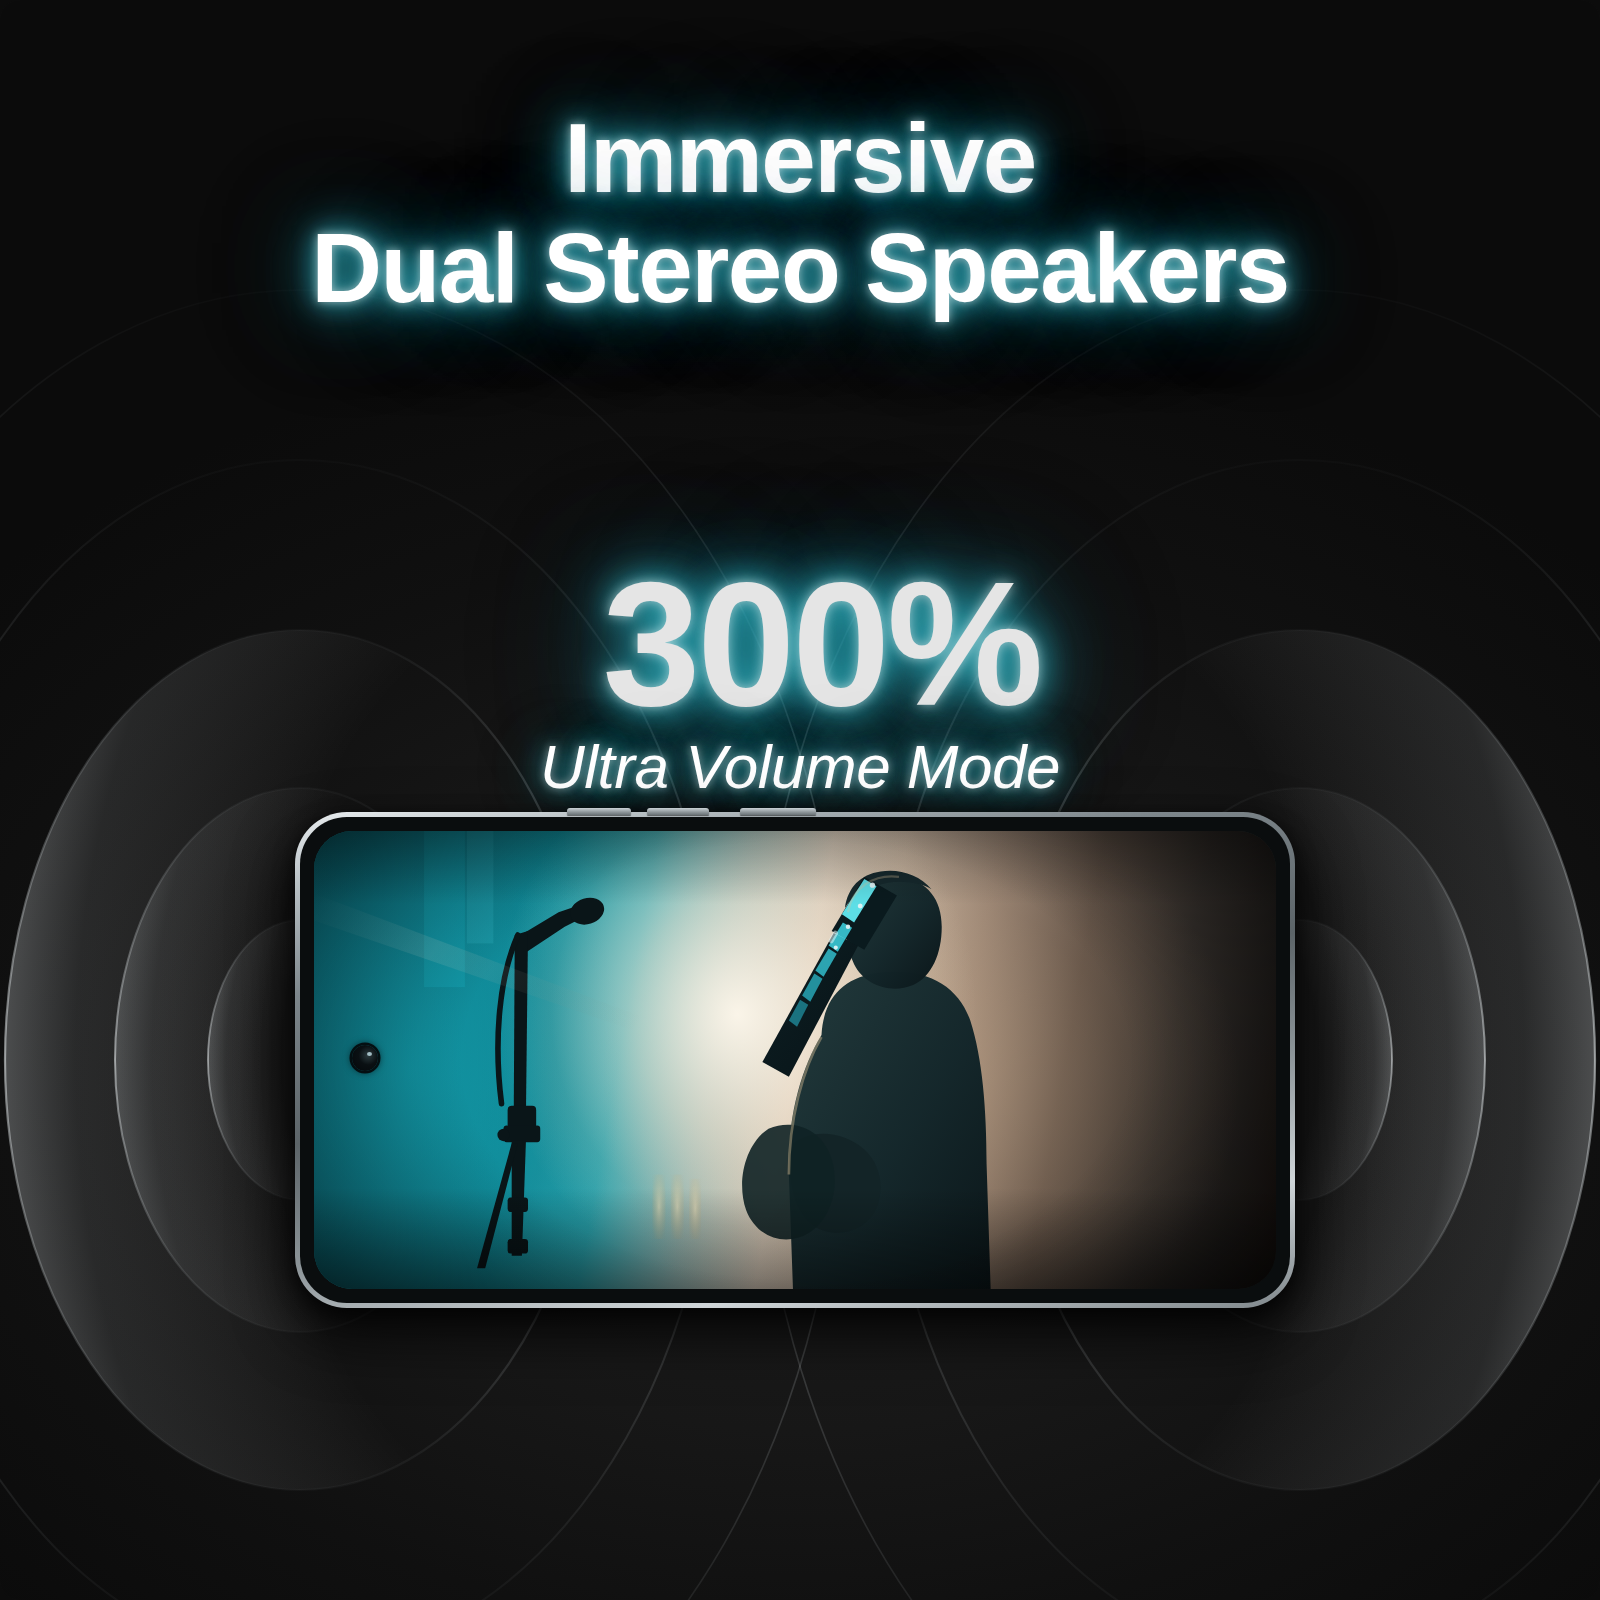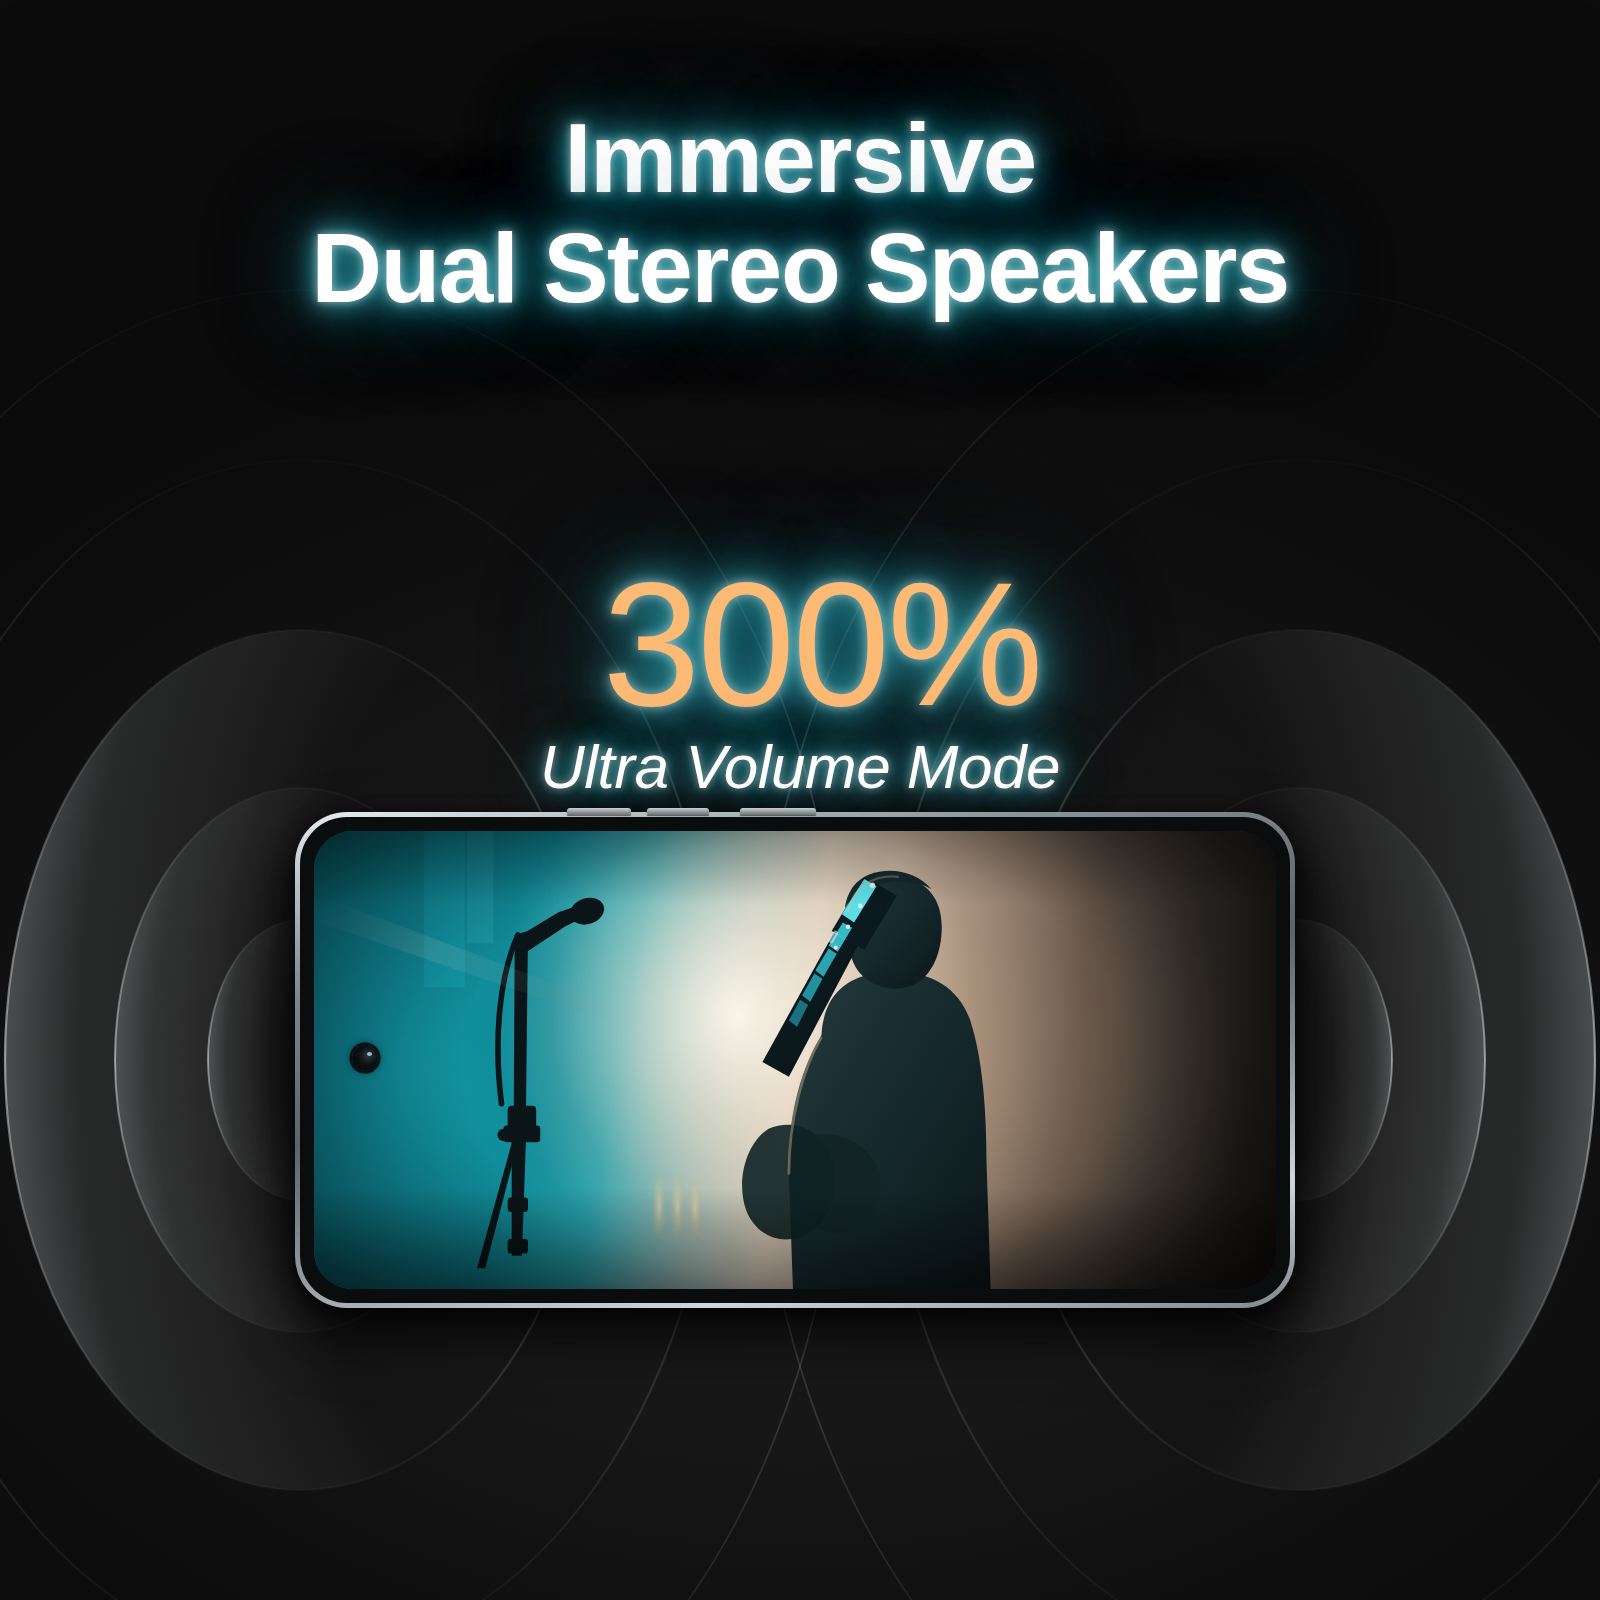--- a/index.html
+++ b/index.html
@@ -162,23 +162,23 @@
   }
 
   .stat-wrap {
     position: absolute;
     left: 0;
     right: 0;
     top: 556px;
     text-align: center;
   }
   .stat-number {
-    color: #fdba74;
+    color: #e5e5e5;
     font-size: 176px;
-    font-weight: 400;
+    font-weight: 700;
     line-height: 1;
     letter-spacing: -3px;
     text-shadow:
       0 0 12px rgba(255,255,255,.55),
       0 0 34px rgba(56,196,210,.95),
       0 0 66px rgba(26,156,176,.85),
       0 0 110px rgba(18,118,138,.62),
       0 0 160px rgba(14,96,114,.40);
     margin-left: 43px;
   }

